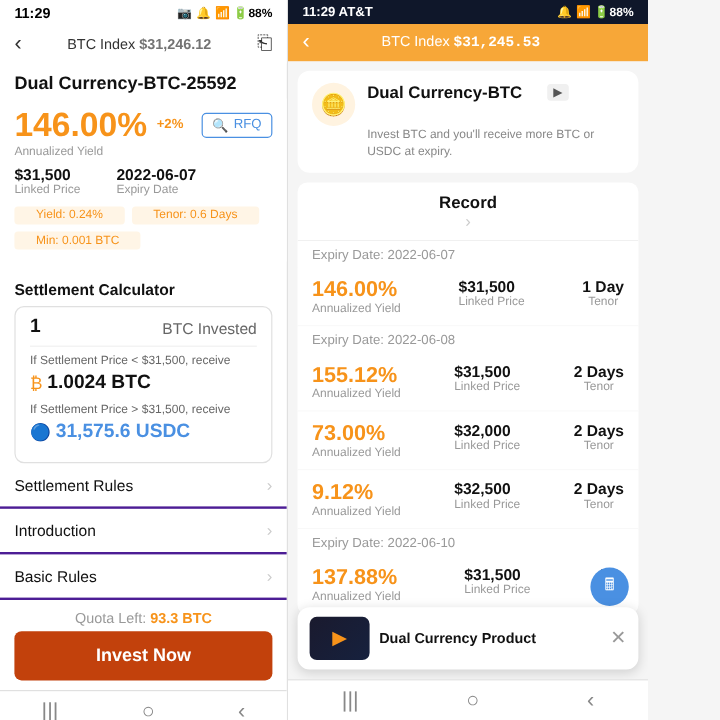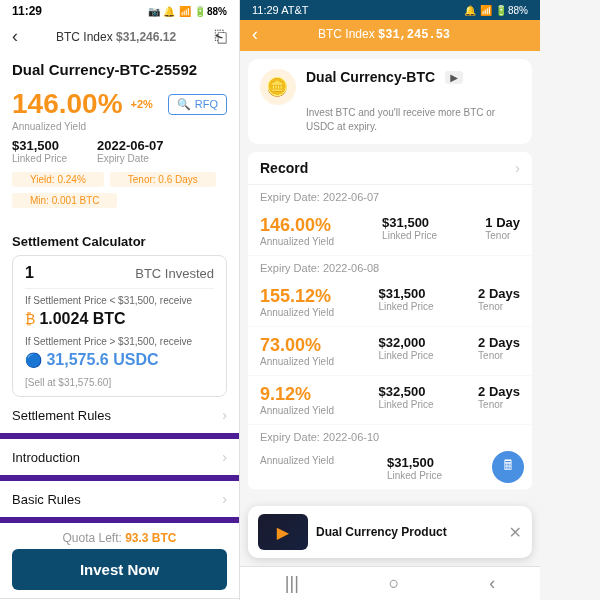--- a/index.html
+++ b/index.html
@@ -150,37 +150,37 @@
     .btc-icon { color: #f7931a; font-size: 14px; }
     .result-amount { font-size: 16px; font-weight: 700; color: #111; }
     .usdc-result { font-size: 16px; font-weight: 700; color: #4a90e2; }
     .sell-note { font-size: 10px; color: #999; }
 
     .list-item {
       display: flex;
       justify-content: space-between;
       align-items: center;
       padding: 10px 12px;
-      border-bottom: 6px solid #4c1d95;
+      border-bottom: 2px solid #4c1d95;
       cursor: pointer;
     }
     .list-item-label { font-size: 13px; color: #111; font-weight: 500; }
     .chevron { color: #ccc; font-size: 14px; }
 
     .quota-text {
       text-align: center;
       font-size: 12px;
       color: #999;
       padding: 8px 0 4px;
     }
     .quota-amount { color: #f7931a; font-weight: 600; text-align: center; }
 
     .invest-btn {
       margin: 0 12px 8px;
-      background: #0c4a6e;
+      background: #c2410c;
       color: #fff;
       border: none;
       border-radius: 6px;
       padding: 12px;
       font-size: 15px;
       font-weight: 600;
       width: calc(100% - 24px);
       cursor: pointer;
       text-align: center;
     }
@@ -202,23 +202,23 @@
       display: flex;
       flex-direction: column;
       overflow: hidden;
     }
 
     .right-status-bar {
       display: flex;
       justify-content: space-between;
       align-items: center;
       padding: 4px 12px;
-      background: #0c4a6e;
+      background: #0f172a;
       font-size: 11px;
-      font-weight: 400;
+      font-weight: 700;
       color: #fff;
     }
 
     .right-top-bar {
       display: flex;
       justify-content: space-between;
       align-items: center;
       padding: 4px 12px 6px;
       background: #f7a738;
       color: #fff;
@@ -244,21 +244,21 @@
       display: flex;
       align-items: center;
       justify-content: center;
       flex-shrink: 0;
     }
     .product-icon { font-size: 18px; }
     .product-info {}
     .product-name-row {
       display: flex;
       align-items: center;
-      gap: 10px;
+      gap: 21px;
     }
     .product-name { font-size: 14px; font-weight: 700; color: #111; }
     .play-btn {
       background: #f0f0f0;
       border-radius: 3px;
       padding: 1px 5px;
       font-size: 10px;
       color: #555;
       cursor: pointer;
     }
@@ -270,20 +270,21 @@
       border-radius: 8px;
       overflow: hidden;
     }
     .record-header {
       display: flex;
       justify-content: space-between;
       align-items: center;
       padding: 8px 12px;
       border-bottom: 1px solid #f0f0f0;
       cursor: pointer;
+      flex-direction: column;
     }
     .record-title { font-size: 14px; font-weight: 700; color: #111; }
 
     .expiry-label {
       padding: 6px 12px 4px;
       font-size: 11px;
       color: #999;
       background: #fff;
     }
 
@@ -292,21 +293,21 @@
       padding: 8px 12px;
       border-bottom: 1px solid #f8f8f8;
     }
     .record-top {
       display: flex;
       justify-content: space-between;
       align-items: flex-start;
     }
     .record-yield { font-size: 18px; font-weight: 700; color: #f7931a; }
     .record-price-col { text-align: left; }
-    .record-tenor-col { text-align: left; }
+    .record-tenor-col { text-align: center; }
     .rec-val { font-size: 13px; font-weight: 600; color: #111; }
     .rec-lbl { font-size: 10px; color: #999; }
 
     .bottom-toast {
       position: absolute;
       bottom: 50px;
       left: 308px;
       right: 8px;
       background: #fff;
       border-radius: 10px;
@@ -415,21 +416,20 @@
     <div class="scenario">If Settlement Price &lt; $31,500, receive</div>
     <div class="scenario-result">
       <span class="btc-icon">₿</span>
       <span class="result-amount">1.0024 BTC</span>
     </div>
     <div class="scenario">If Settlement Price &gt; $31,500, receive</div>
     <div class="scenario-result">
       <span class="btc-icon">🔵</span>
       <span class="usdc-result">31,575.6 USDC</span>
     </div>
-    <div class="sell-note">[Sell at $31,575.60]</div>
   </div>
 
   <div class="list-item">
     <span class="list-item-label">Settlement Rules</span>
     <span class="chevron">›</span>
   </div>
   <div class="list-item">
     <span class="list-item-label">Introduction</span>
     <span class="chevron">›</span>
   </div>
@@ -558,20 +558,21 @@
             <div class="rec-val">2 Days</div>
             <div class="rec-lbl">Tenor</div>
           </div>
         </div>
       </div>
 
       <div class="expiry-label">Expiry Date: 2022-06-10</div>
       <div class="record-row" style="position:relative;">
         <div class="record-top">
           <div>
+            <div class="record-yield">137.88%</div>
             <div class="rec-lbl">Annualized Yield</div>
           </div>
           <div class="record-price-col">
             <div class="rec-val">$31,500</div>
             <div class="rec-lbl">Linked Price</div>
           </div>
           <div class="record-tenor-col">
             <div class="rec-val">4 D</div>
             <div class="rec-lbl">Tenor</div>
           </div>

